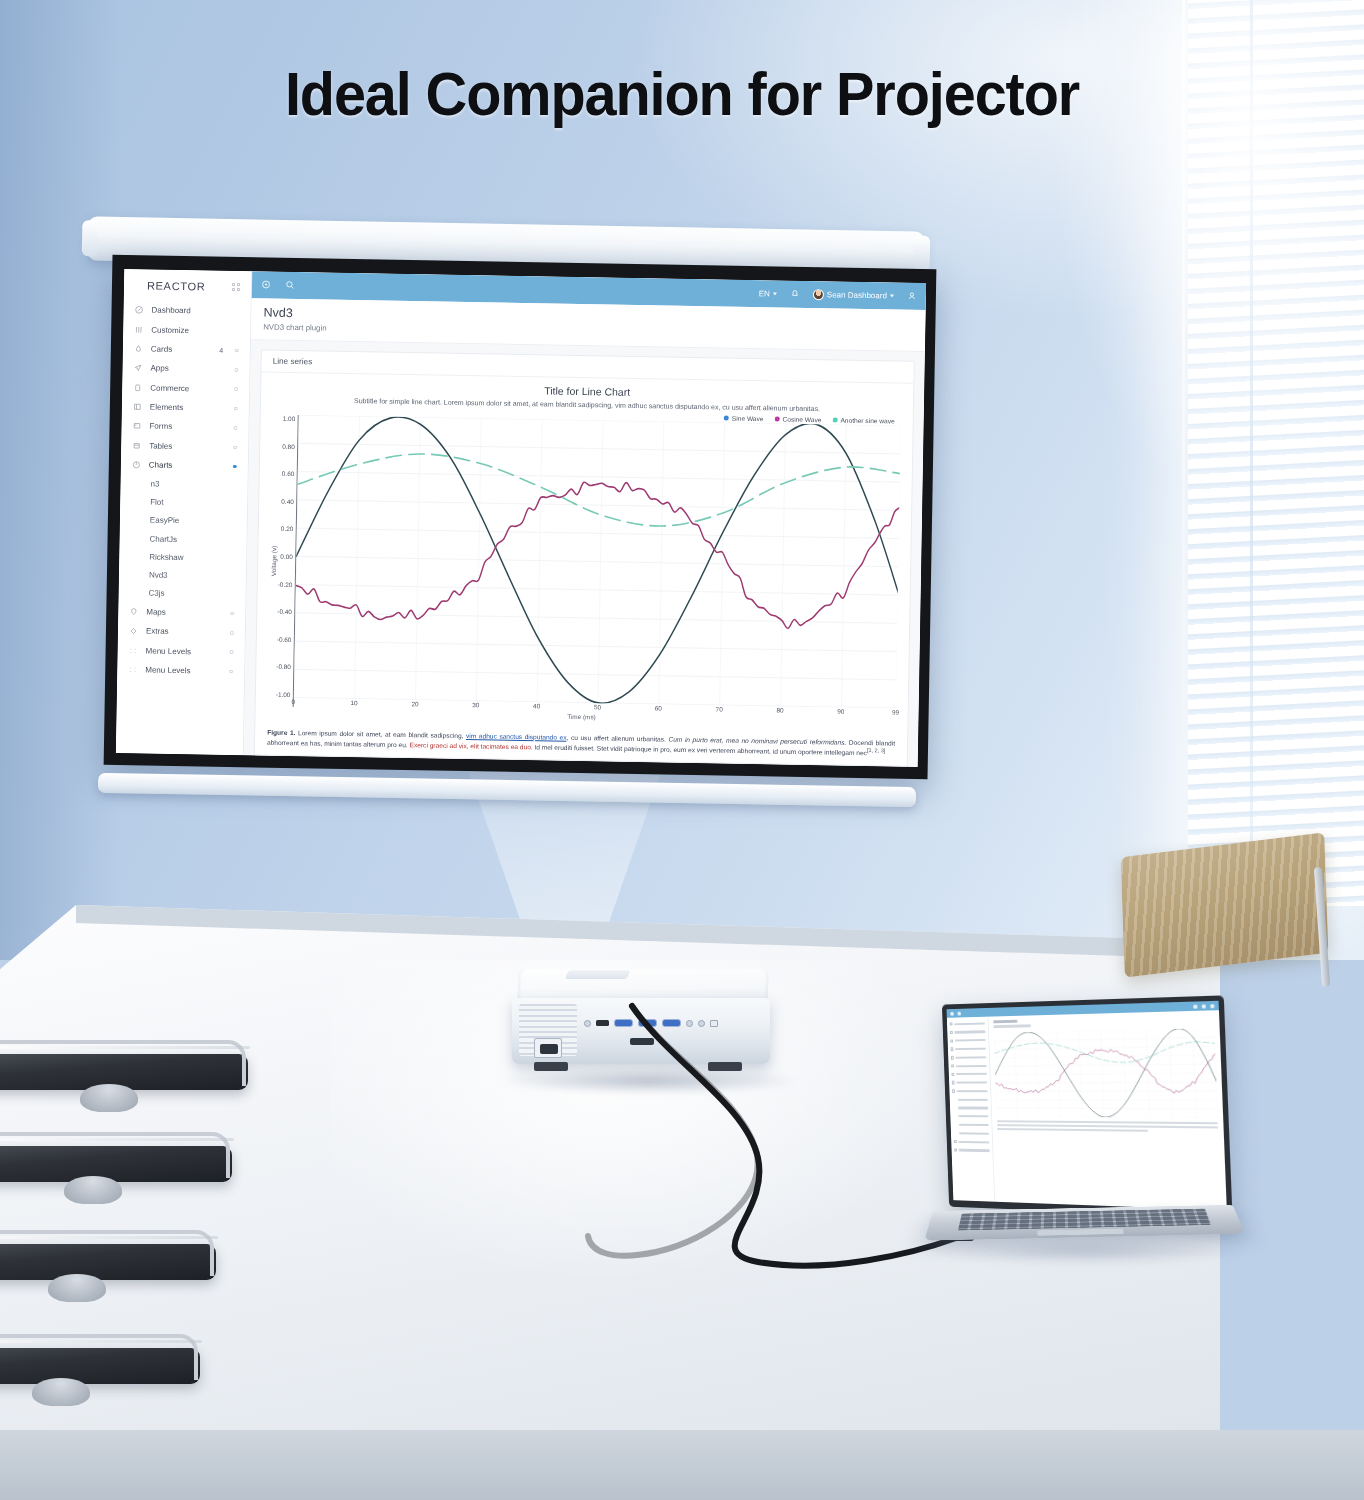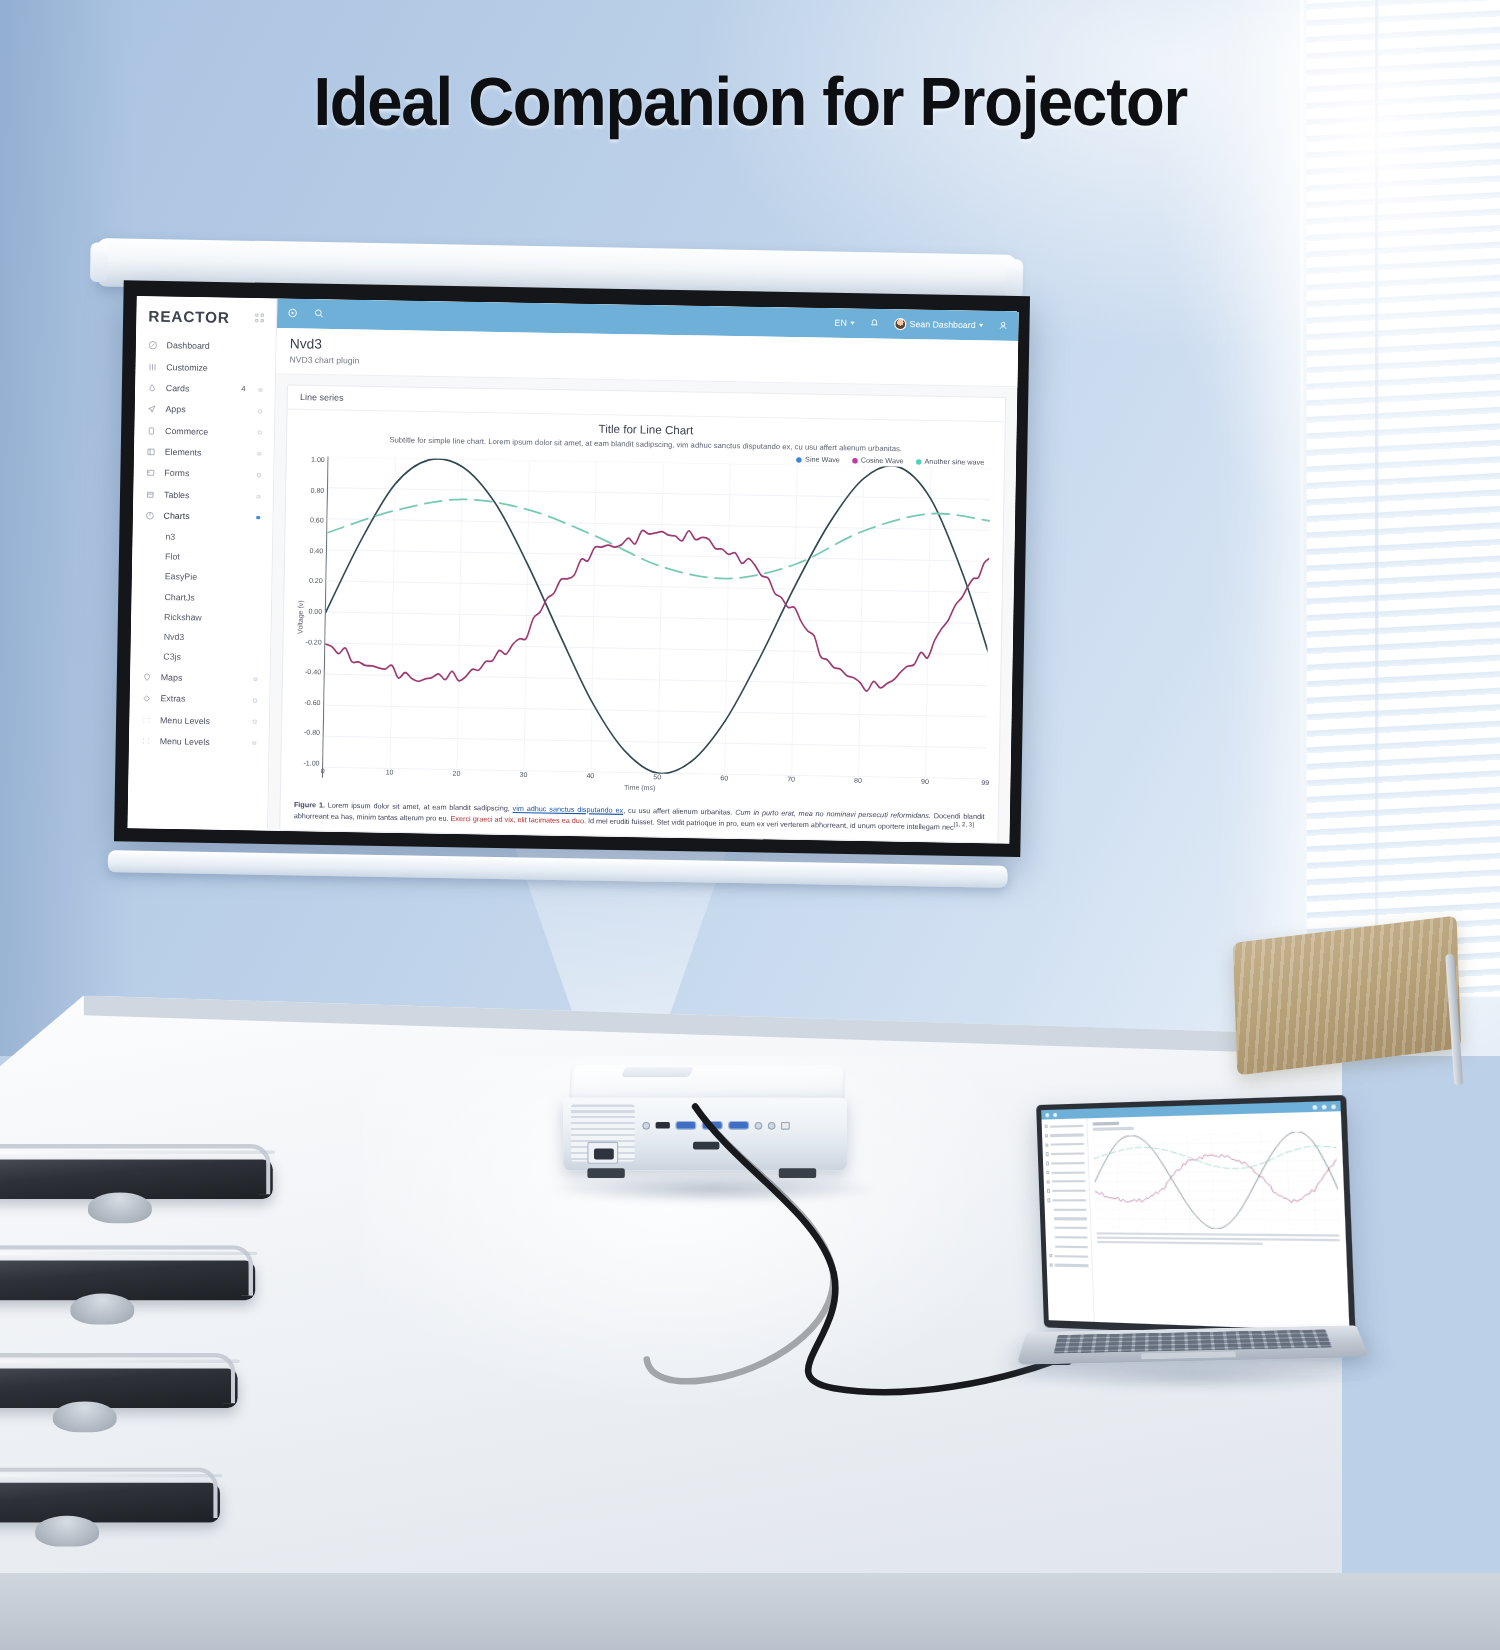--- a/index.html
+++ b/index.html
@@ -110,21 +110,21 @@
 
   .sidebar {
     width:128px; flex:0 0 128px; background:#ffffff;
     border-right:1px solid #e8ebef;
     padding-top:7px;
   }
   .brand-row {
     display:flex; align-items:center; justify-content:space-between;
     padding:3px 11px 9px 11px;
   }
-  .brand { font-size:14px; letter-spacing:.7px; color:#3d4450; font-weight:bold; }
+  .brand { font-size:11px; letter-spacing:.7px; color:#3d4450; font-weight:normal;margin-left:12px; }
   .grid-icon { display:grid; grid-template-columns:3px 3px; grid-template-rows:3px 3px; gap:1.6px; opacity:.45; }
   .grid-icon i { display:block; width:3px; height:3px; border:.6px solid #7b8392; border-radius:.6px; }
 
   .nav-item {
     display:flex; align-items:center; gap:8px;
     padding:5.2px 11px; position:relative;
     color:#4a5160; font-size:8px;
   }
   .nav-item .ico { width:9px; height:9px; flex:0 0 9px; opacity:.62; display:flex; align-items:center; justify-content:center; }
   .nav-item .ico svg { width:9px; height:9px; stroke:#5b6373; fill:none; stroke-width:1.3; }

